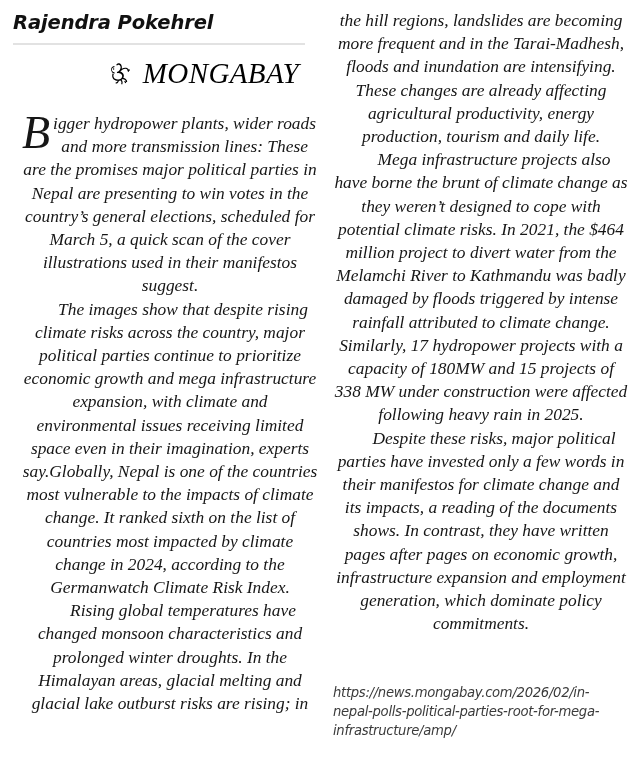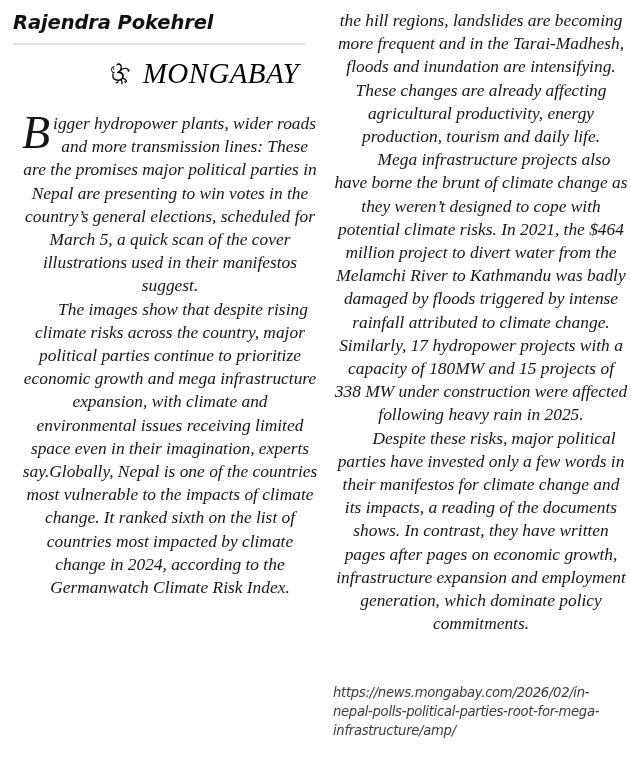--- a/index.html
+++ b/index.html
@@ -142,20 +142,21 @@
           <circle fill="#000000" cx="16.2" cy="23.4" r="1.5"></circle>
         </svg>
       </span>
       <span class="logo-word">MONGABAY</span>
     </div>
   </div>
 
   <div class="col col-left">
     <p class="dropcap-para">Bigger hydropower plants, wider roads and more transmission lines: These are the promises major political parties in Nepal are presenting to win votes in the country’s general elections, scheduled for March 5, a quick scan of the cover illustrations used in their manifestos suggest.</p>
     <p class="indent">The images show that despite rising climate risks across the country, major political parties continue to prioritize economic growth and mega infrastructure expansion, with climate and environmental issues receiving limited space even in their imagination, experts say.Globally, Nepal is one of the countries most vulnerable to the impacts of climate change. It ranked sixth on the list of countries most impacted by climate change in 2024, according to the Germanwatch Climate Risk Index.</p>
+    <p class="indent">Rising global temperatures have changed monsoon characteristics and prolonged winter droughts. In the Himalayan areas, glacial melting and glacial lake outburst risks are rising; in</p>
   </div>
 
   <div class="col col-right">
     <p>the hill regions, landslides are becoming more frequent and in the Tarai-Madhesh, floods and inundation are intensifying. These changes are already affecting agricultural productivity, energy production, tourism and daily life.</p>
     <p class="indent">Mega infrastructure projects also have borne the brunt of climate change as they weren’t designed to cope with potential climate risks. In 2021, the $464 million project to divert water from the Melamchi River to Kathmandu was badly damaged by floods triggered by intense rainfall attributed to climate change. Similarly, 17 hydropower projects with a capacity of 180MW and 15 projects of 338 MW under construction were affected following heavy rain in 2025.</p>
     <p class="indent">Despite these risks, major political parties have invested only a few words in their manifestos for climate change and its impacts, a reading of the documents shows. In contrast, they have written pages after pages on economic growth, infrastructure expansion and employment generation, which dominate policy commitments.</p>
   </div>
 
   <div class="source-url">https://news.mongabay.com/2026/02/in-nepal-polls-political-parties-root-for-mega-infrastructure/amp/</div>
 

